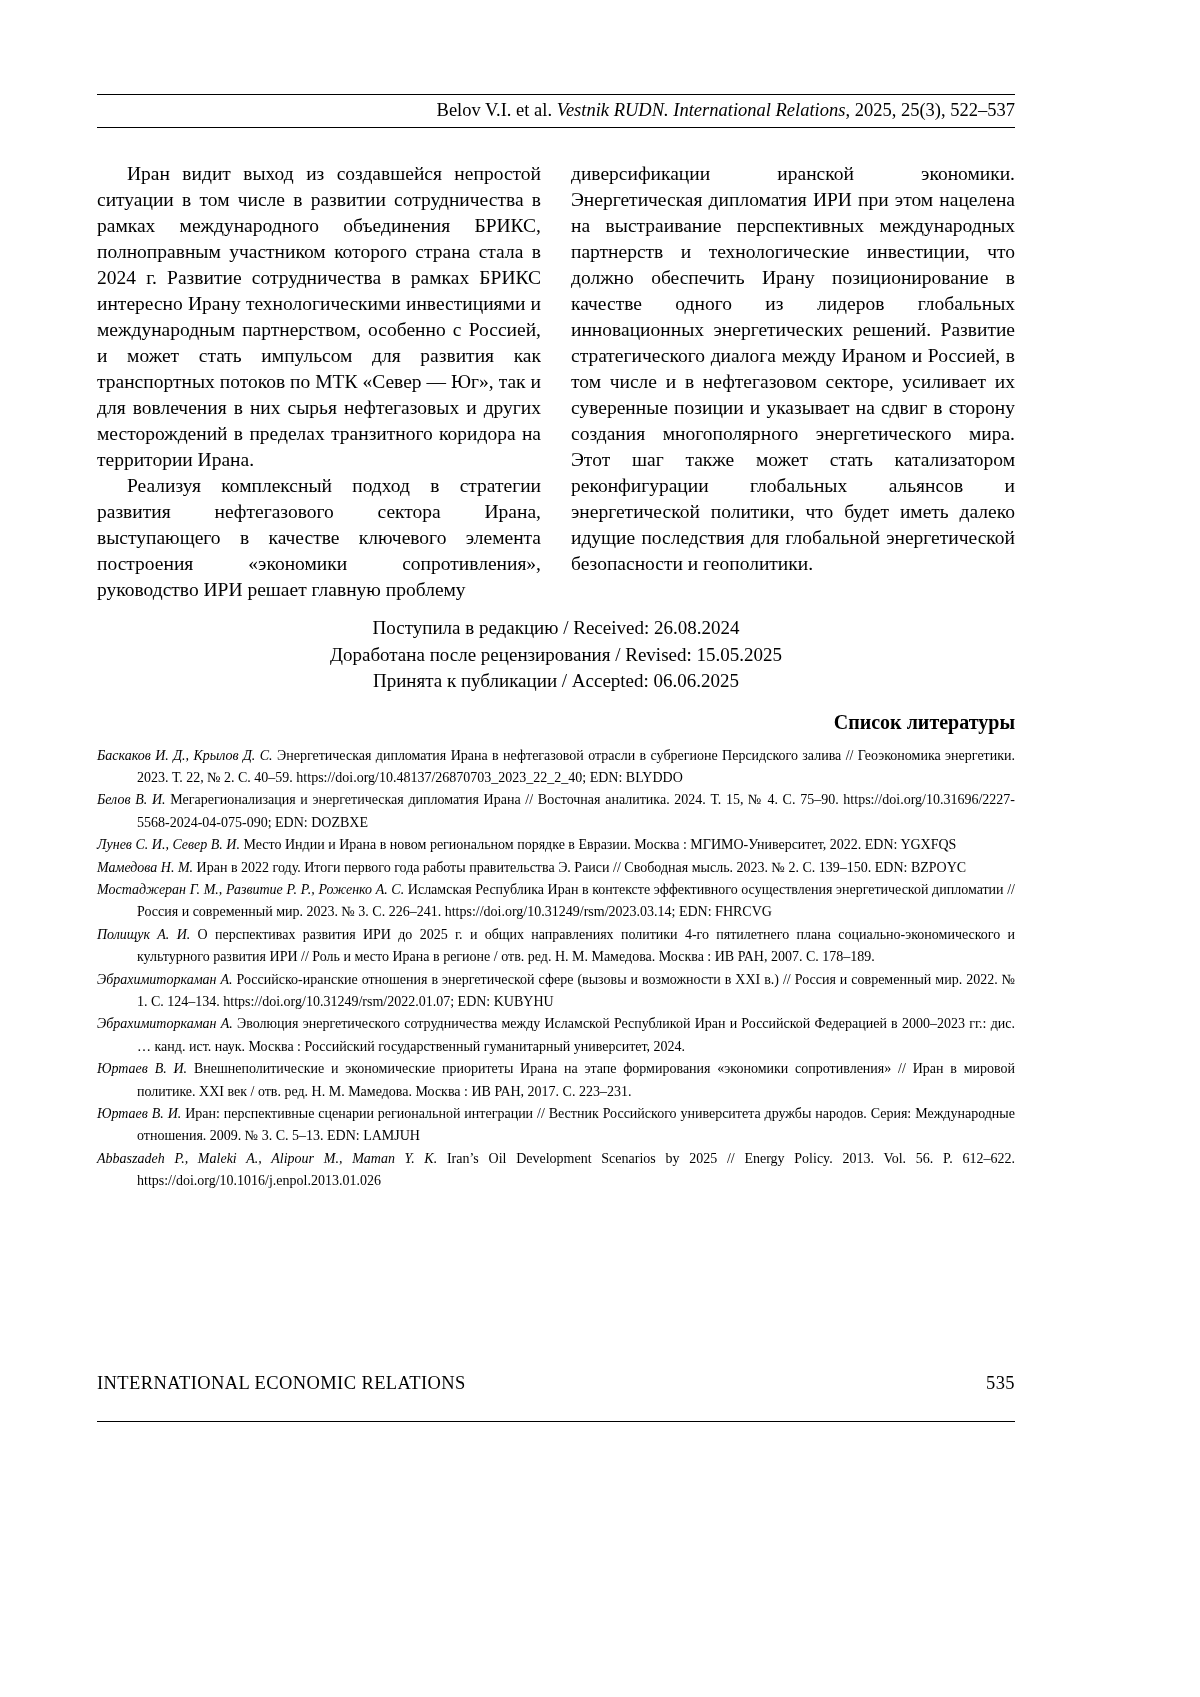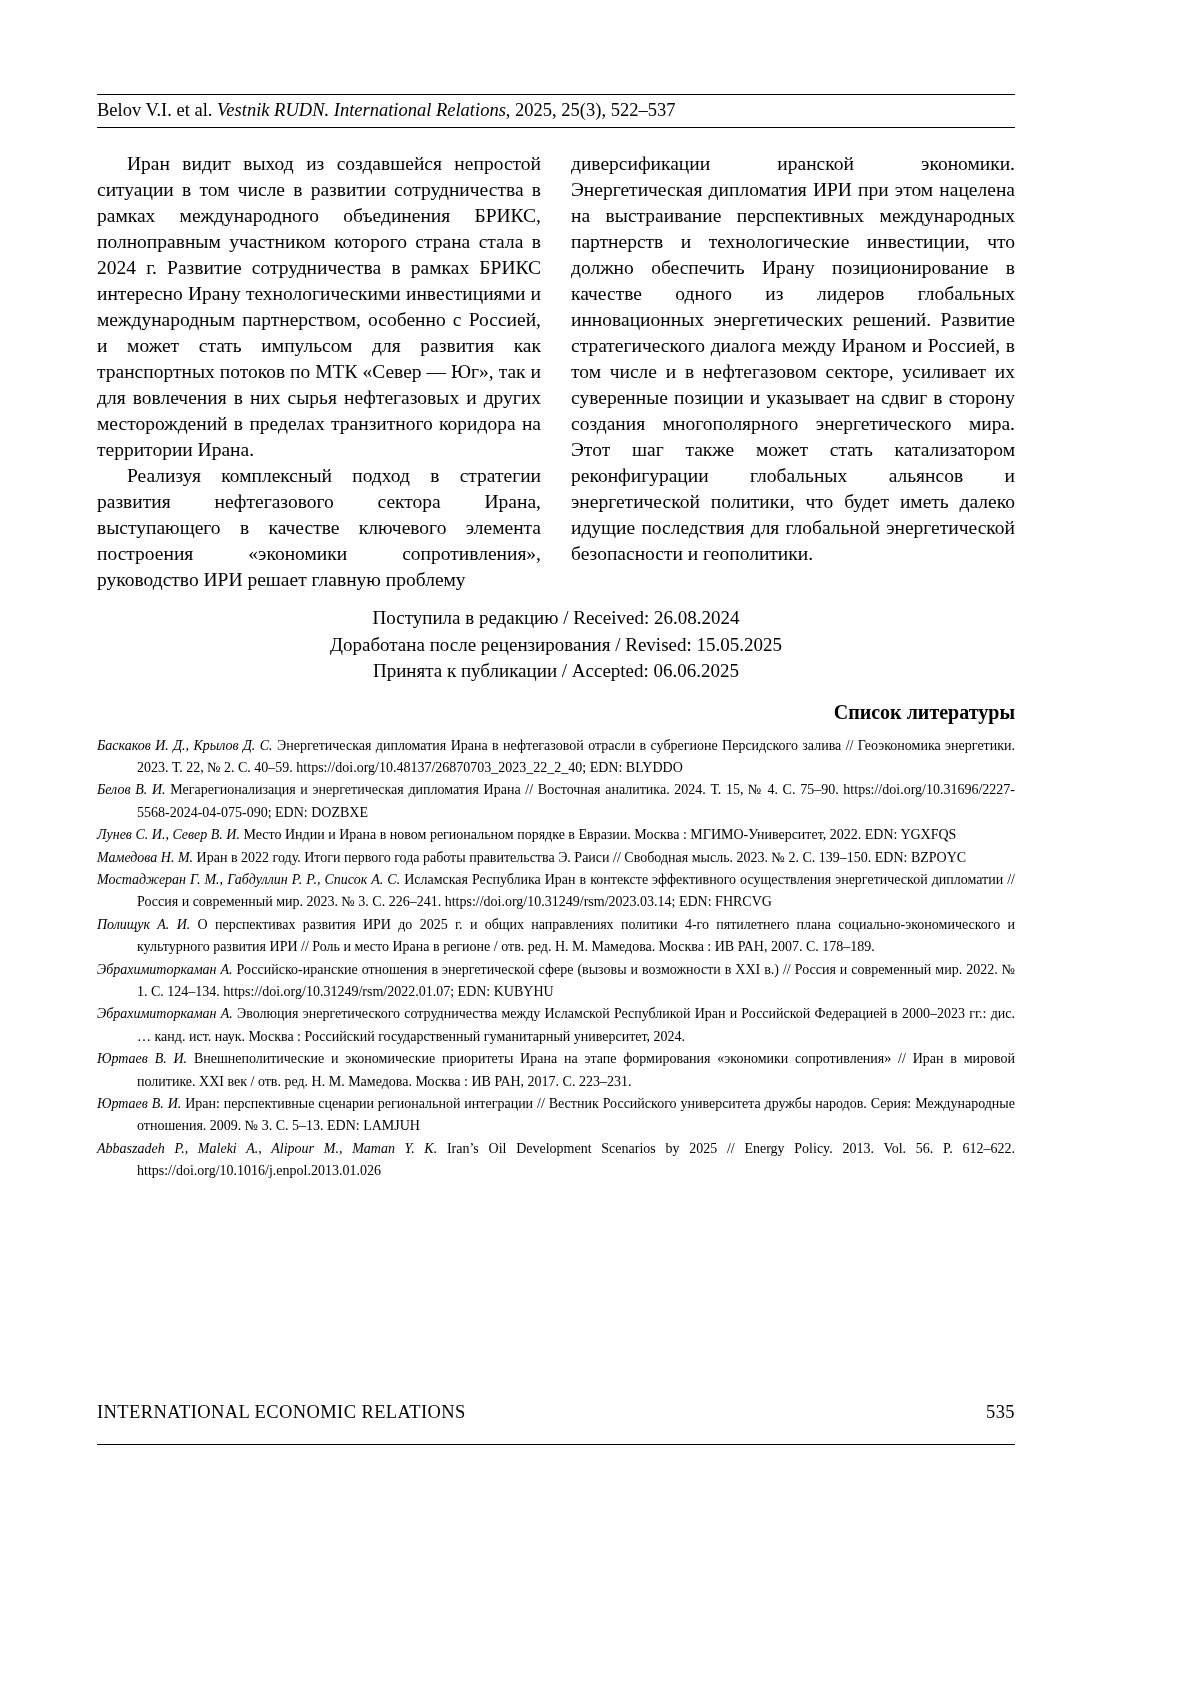--- a/index.html
+++ b/index.html
@@ -10,30 +10,30 @@
     height: 1697px;
     background: #ffffff;
     color: #000000;
     font-family: "Liberation Serif", "DejaVu Serif", serif;
     overflow: hidden;
     padding: 94px 185px 0 97px;
   }
   .running-header {
     border-top: 1px solid #000;
     border-bottom: 1px solid #000;
-    text-align: left;
+    text-align: right;
     font-size: 18.5px;
     line-height: 21px;
     padding: 5px 0 6px 0;
   }
   .running-header i { font-style: italic; }
   .columns {
     display: flex;
     gap: 30px;
-    margin-top: 23px;
+    margin-top: 33px;
   }
   .col {
     width: 444px;
     font-size: 19.5px;
     line-height: 26px;
     text-align: justify;
   }
   .col .para { text-indent: 30px; }
   .col-right .para:first-child { text-indent: 0; }
   .dates {
@@ -57,28 +57,28 @@
   }
   .ref {
     padding-left: 40px;
     text-indent: -40px;
   }
   .ref i { font-style: italic; }
   .footer {
     position: absolute;
     left: 97px;
     width: 918px;
-    top: 1402px;
+    top: 1373px;
     display: flex;
     justify-content: space-between;
     align-items: baseline;
     font-size: 18.5px;
     letter-spacing: 0.4px;
     border-bottom: 1.5px solid #000;
-    padding-bottom: 21px;
+    padding-bottom: 27px;
   }
 </style>
 </head>
 <body>
 
 <div class="page">
 
   <div class="running-header">
     <span>Belov V.I. et al. </span><i>Vestnik RUDN. International Relations</i><span>, 2025, 25(3), 522–537</span>
   </div>
@@ -99,21 +99,21 @@
       <div>Принята к публикации / Accepted: 06.06.2025</div>
     </div>
 
   <div class="ref-heading">Список литературы</div>
 
   <div class="refs">
       <p class="ref"><i>Баскаков И. Д., Крылов Д. С.</i> Энергетическая дипломатия Ирана в нефтегазовой отрасли в субрегионе Персидского залива // Геоэкономика энергетики. 2023. Т. 22, № 2. С. 40–59. https://doi.org/10.48137/26870703_2023_22_2_40; EDN: BLYDDO</p>
       <p class="ref"><i>Белов В. И.</i> Мегарегионализация и энергетическая дипломатия Ирана // Восточная аналитика. 2024. Т. 15, № 4. С. 75–90. https://doi.org/10.31696/2227-5568-2024-04-075-090; EDN: DOZBXE</p>
       <p class="ref"><i>Лунев С. И., Север В. И.</i> Место Индии и Ирана в новом региональном порядке в Евразии. Москва : МГИМО-Университет, 2022. EDN: YGXFQS</p>
       <p class="ref"><i>Мамедова Н. М.</i> Иран в 2022 году. Итоги первого года работы правительства Э. Раиси // Свободная мысль. 2023. № 2. С. 139–150. EDN: BZPOYC</p>
-      <p class="ref"><i>Мостаджеран Г. М., Габдуллин Р. Р., Список А. С.</i> Исламская Республика Иран в контексте эффективного осуществления энергетической дипломатии // Россия и современный мир. 2023. № 3. С. 226–241. https://doi.org/10.31249/rsm/2023.03.14; EDN: FHRCVG</p>
+      <p class="ref"><i>Мостаджеран Г. М., Развитие Р. Р., Роженко А. С.</i> Исламская Республика Иран в контексте эффективного осуществления энергетической дипломатии // Россия и современный мир. 2023. № 3. С. 226–241. https://doi.org/10.31249/rsm/2023.03.14; EDN: FHRCVG</p>
       <p class="ref"><i>Полищук А. И.</i> О перспективах развития ИРИ до 2025 г. и общих направлениях политики 4-го пятилетнего плана социально-экономического и культурного развития ИРИ // Роль и место Ирана в регионе / отв. ред. Н. М. Мамедова. Москва : ИВ РАН, 2007. С. 178–189.</p>
       <p class="ref"><i>Эбрахимиторкаман А.</i> Российско-иранские отношения в энергетической сфере (вызовы и возможности в XXI в.) // Россия и современный мир. 2022. № 1. С. 124–134. https://doi.org/10.31249/rsm/2022.01.07; EDN: KUBYHU</p>
       <p class="ref"><i>Эбрахимиторкаман А.</i> Эволюция энергетического сотрудничества между Исламской Республикой Иран и Российской Федерацией в 2000–2023 гг.: дис. … канд. ист. наук. Москва : Российский государственный гуманитарный университет, 2024.</p>
       <p class="ref"><i>Юртаев В. И.</i> Внешнеполитические и экономические приоритеты Ирана на этапе формирования «экономики сопротивления» // Иран в мировой политике. XXI век / отв. ред. Н. М. Мамедова. Москва : ИВ РАН, 2017. С. 223–231.</p>
       <p class="ref"><i>Юртаев В. И.</i> Иран: перспективные сценарии региональной интеграции // Вестник Российского университета дружбы народов. Серия: Международные отношения. 2009. № 3. С. 5–13. EDN: LAMJUH</p>
       <p class="ref"><i>Abbaszadeh P., Maleki A., Alipour M., Maman Y. K.</i> Iran’s Oil Development Scenarios by 2025 // Energy Policy. 2013. Vol. 56. P. 612–622. https://doi.org/10.1016/j.enpol.2013.01.026</p>
     </div>
 
   <div class="footer">
     <span>INTERNATIONAL ECONOMIC RELATIONS</span>

